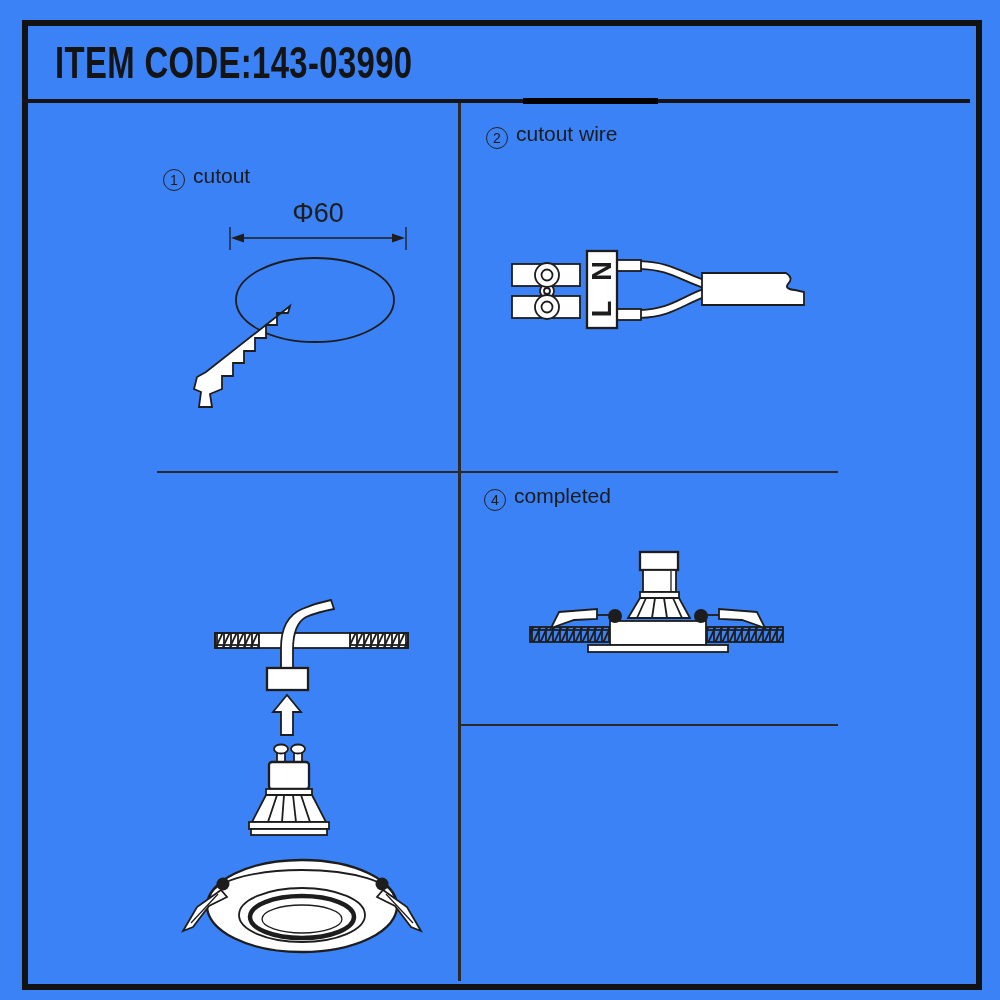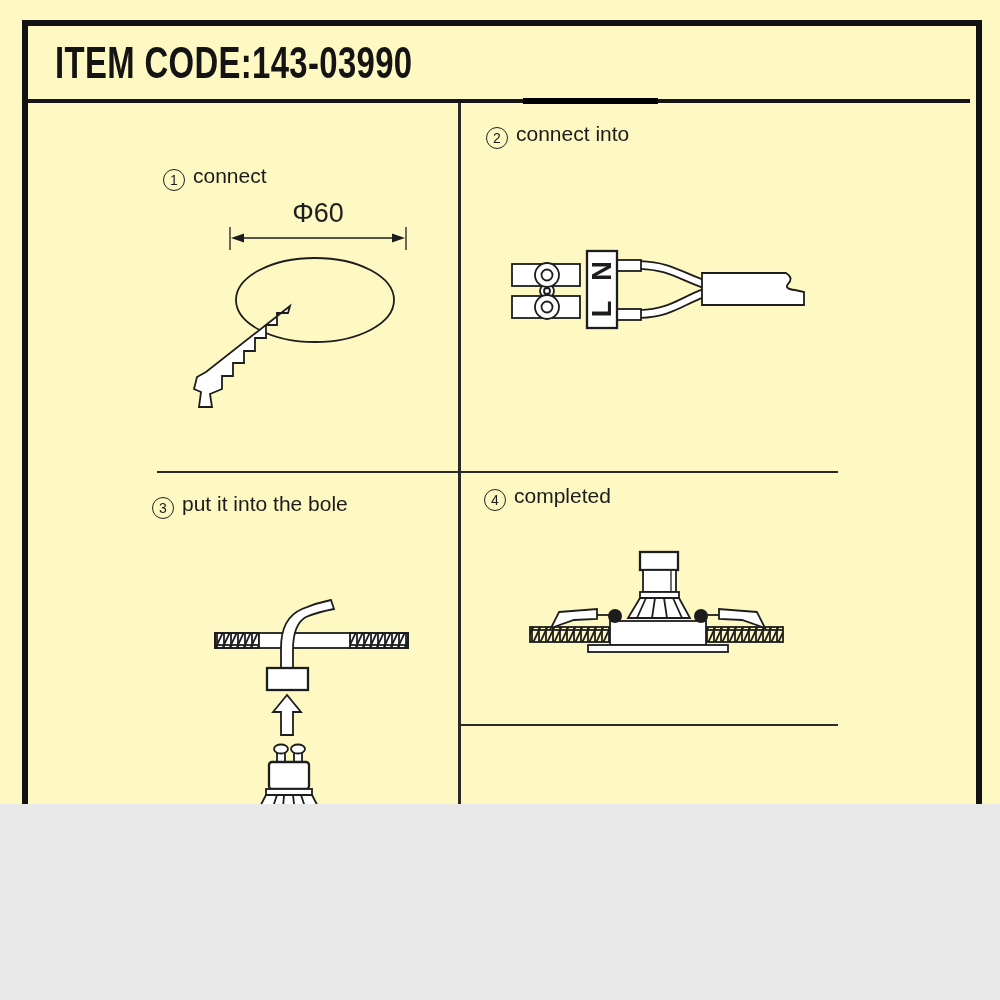--- a/index.html
+++ b/index.html
@@ -1,16 +1,16 @@
 <!DOCTYPE html>
 <html><head>
 <meta charset="utf-8">
 <style>
   html,body{margin:0;padding:0;background:#e8e8e8;}
-  .page{position:relative;width:1000px;height:804px;background:#fef9c3;overflow:hidden;
+  .page{position:relative;width:1000px;height:1000px;background:#3b82f6;overflow:hidden;
         font-family:"Liberation Sans",sans-serif;color:#1c1c1c;}
   .outer-border{position:absolute;left:22px;top:20px;width:948px;height:958px;
         border:6px solid #121212;}
   .header-band{position:absolute;left:55px;top:40px;height:46px;line-height:46px;white-space:nowrap;}
   .header-text{display:inline-block;font-weight:bold;font-size:45px;letter-spacing:0.5px;
         color:#141414;transform:scaleX(0.73);transform-origin:left center;}
   .rule{position:absolute;background:#151515;}
   .header-rule{left:22px;top:99px;width:948px;height:4px;}
   .header-rule-blob{left:523px;top:98px;width:135px;height:6px;background:#000;}
   .v-divider{left:458px;top:103px;width:2.5px;height:878px;background:#2a2a2a;}
@@ -47,27 +47,24 @@
     <span class="header-text">ITEM CODE:143-03990</span>
   </div>
 
   <div class="rule header-rule"></div>
   <div class="rule header-rule-blob"></div>
   <div class="rule v-divider"></div>
   <div class="rule h-divider-1"></div>
   <div class="rule h-divider-2"></div>
 
   <div class="step-label" style="left:163px;top:164px">
-    <span class="circle-num">1</span><span>connect</span>
+    <span class="circle-num">1</span><span>cutout</span>
   </div>
   <div class="step-label" style="left:486px;top:122px">
-    <span class="circle-num">2</span><span>connect into</span>
-  </div>
-  <div class="step-label" style="left:152px;top:492px">
-    <span class="circle-num">3</span><span>put it into the bole</span>
+    <span class="circle-num">2</span><span>cutout wire</span>
   </div>
   <div class="step-label" style="left:484px;top:484px">
     <span class="circle-num">4</span><span>completed</span>
   </div>
 
   <svg class="diagram-layer ink" viewBox="0 0 1000 1000">
     <defs>
       <pattern id="hatch" width="7" height="15" patternUnits="userSpaceOnUse">
         <rect x="0" y="0" width="7" height="15" fill="#ffffff"></rect>
         <line x1="0" y1="15" x2="7" y2="0" stroke="#1d1d1d" stroke-width="1.4"></line>

